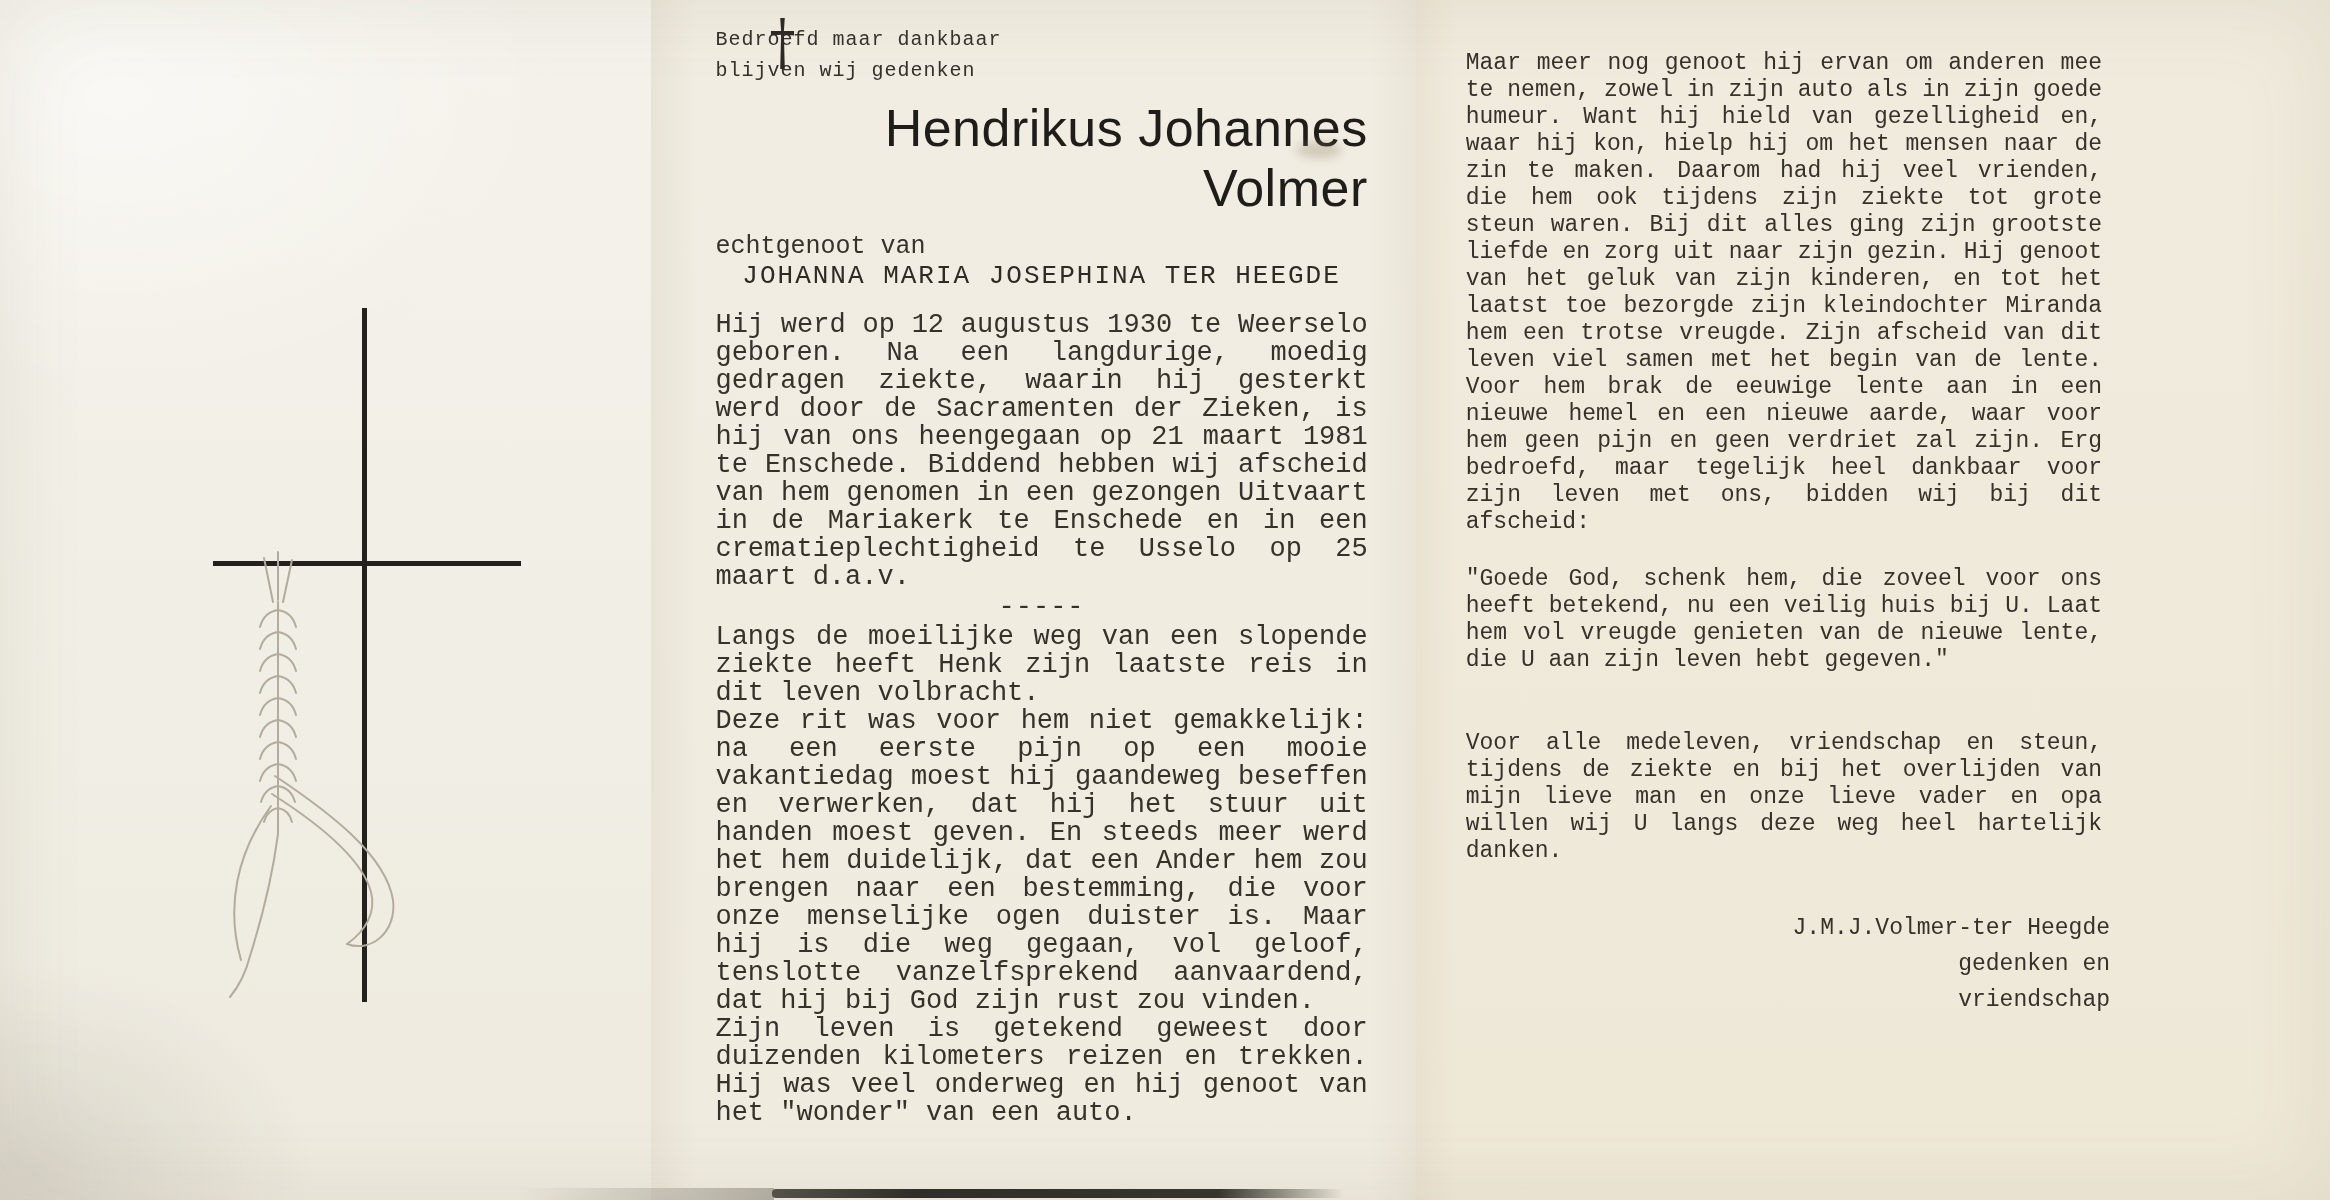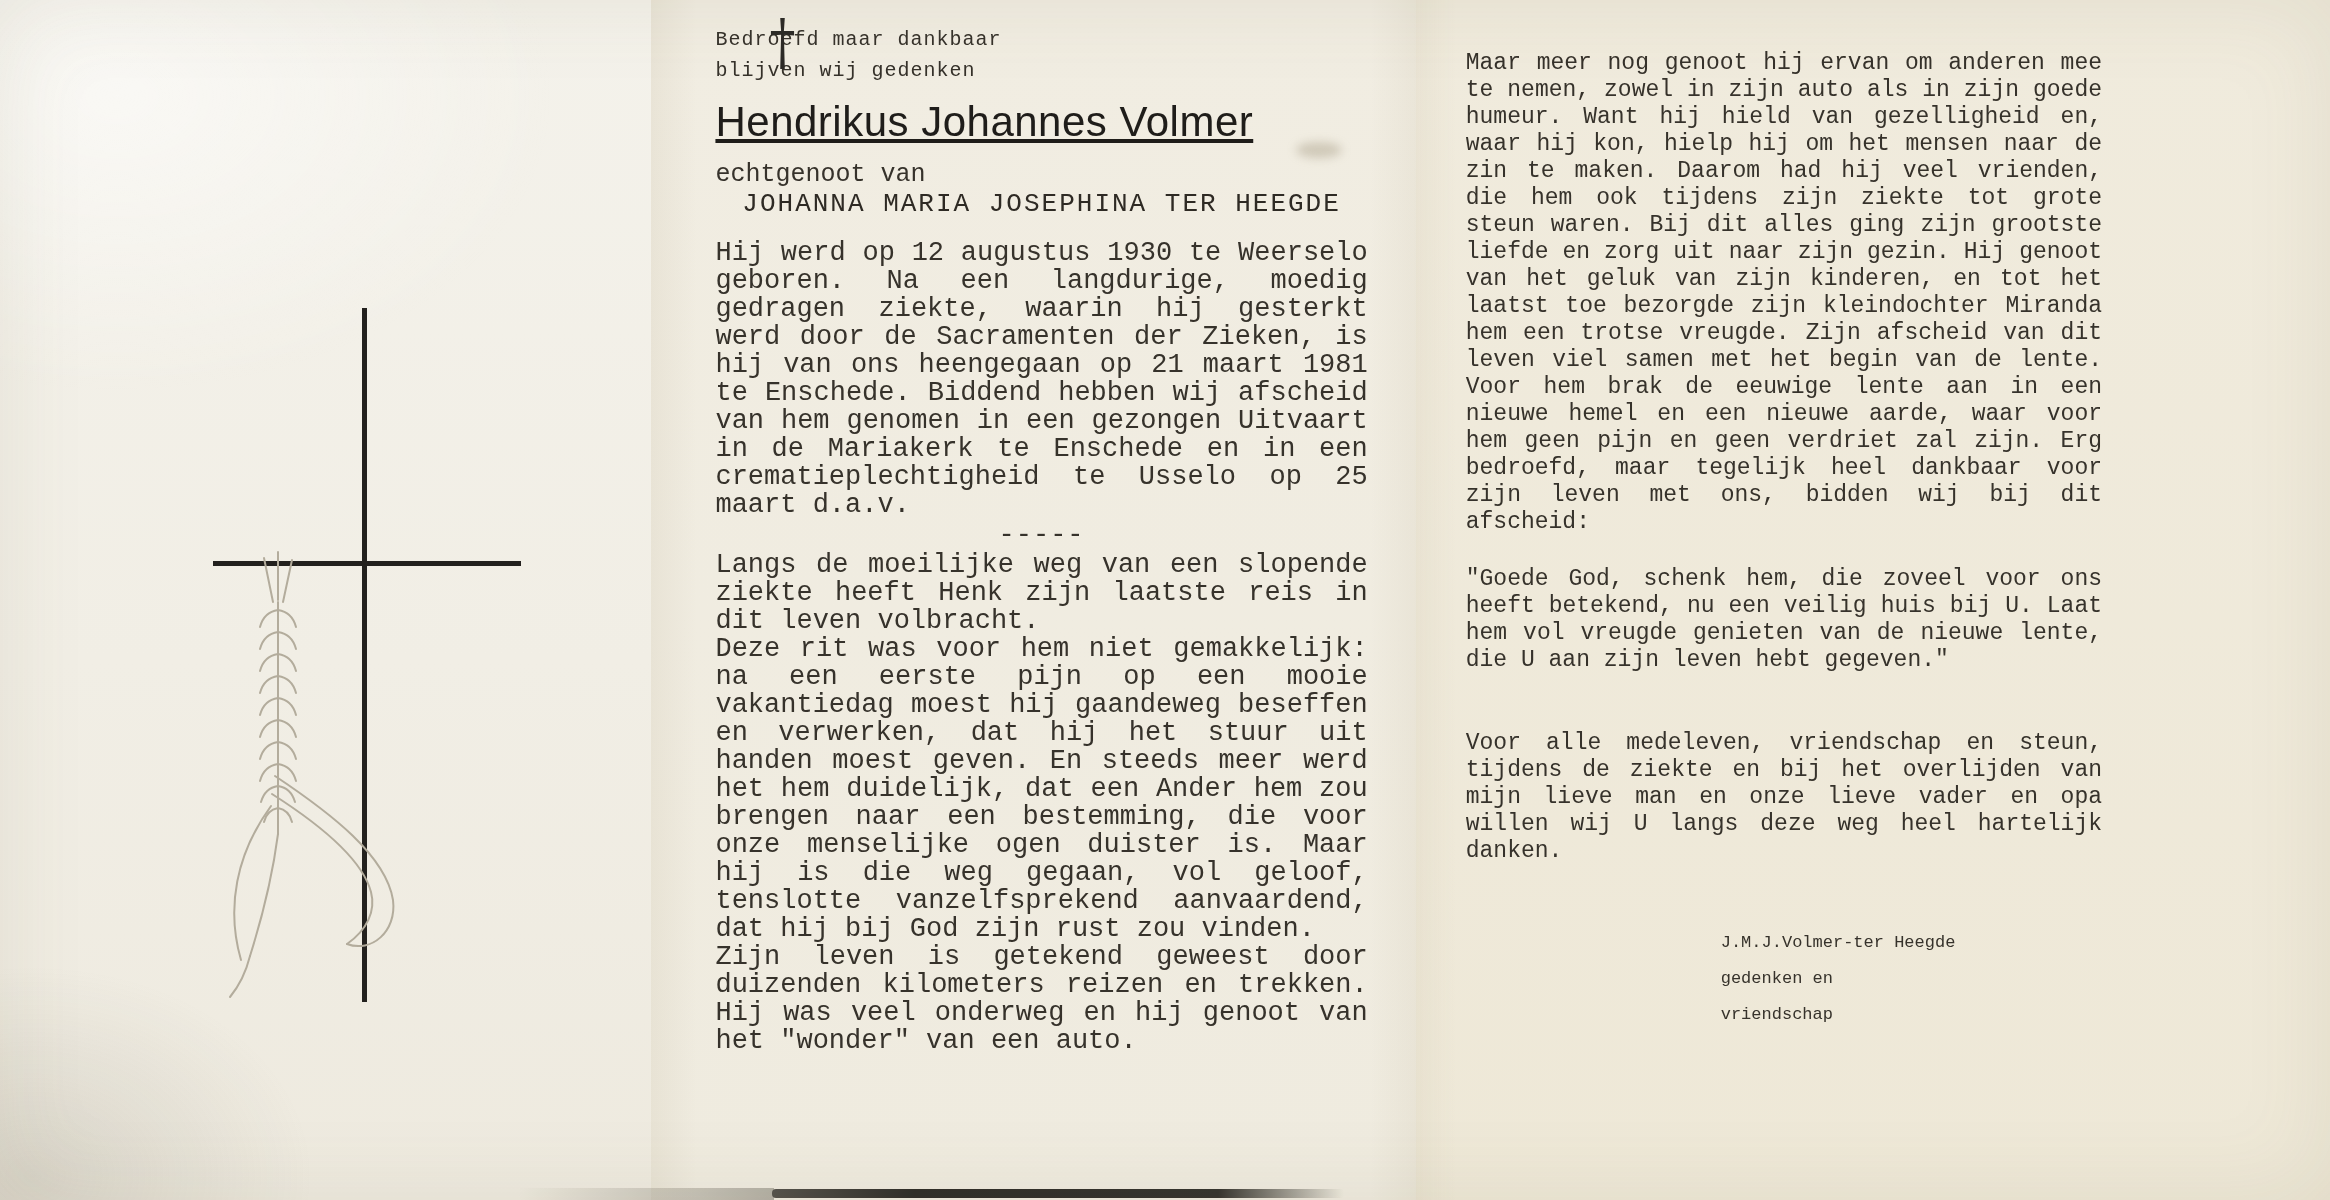--- a/index.html
+++ b/index.html
@@ -59,42 +59,41 @@
     font-family: "DejaVu Serif", serif;
     font-size: 52px;
     line-height: 1;
     color: #2c2a27;
     transform: scaleY(1.18);
   }
   .intro-lines { font-size: 20px; line-height: 31px; letter-spacing: 1px; }
 
   .deceased-name {
     margin: 10px 0 0 0;
-    text-align: left;
+    text-align: right;
     font-family: "Liberation Sans", "DejaVu Sans", sans-serif;
     font-weight: 400;
-    font-size: 42px;
+    font-size: 52px;
     letter-spacing: 0.5px;
     color: #1f1d1a;
-    text-decoration: underline;
   }
   .relation { font-size: 25px; margin-top: 14px; }
   .spouse { text-align: center; font-size: 26px; letter-spacing: 2px; white-space: nowrap; color: #2e2a24; }
 
   
   .body-text { margin-top: 20px; font-size: 27px; line-height: 28px; text-align: justify; }
   .body-text p { margin: 0; }
   .separator-line { text-align: center; font-size: 27px; line-height: 28px; letter-spacing: 1px; margin: 2px 0; }
 
   
   .right-text { font-size: 23px; line-height: 27px; text-align: justify; }
   .right-text p { margin: 8px; }
   .prayer-quote { margin-top: 30px !important; }
   .thanks-para { margin-top: 56px !important; }
-  .signature { margin-top: 60px; margin-left: 263px; font-size: 17px; line-height: 36px; text-align: left; }
+  .signature { margin-top: 45px; margin-left: 263px; font-size: 23px; line-height: 36px; text-align: right; }
 
   
   .smudge {
     position: absolute; left: 1296px; top: 142px; width: 46px; height: 16px;
     background: rgba(140, 128, 100, 0.32); border-radius: 50%; filter: blur(5px);
     pointer-events: none;
   }
   .bottom-dark {
     position: absolute; left: 772px; bottom: 2px; width: 572px; height: 9px;
     background: linear-gradient(90deg, #55524c, #2e2c28 25%, #35332e 78%, rgba(60,58,52,0));

